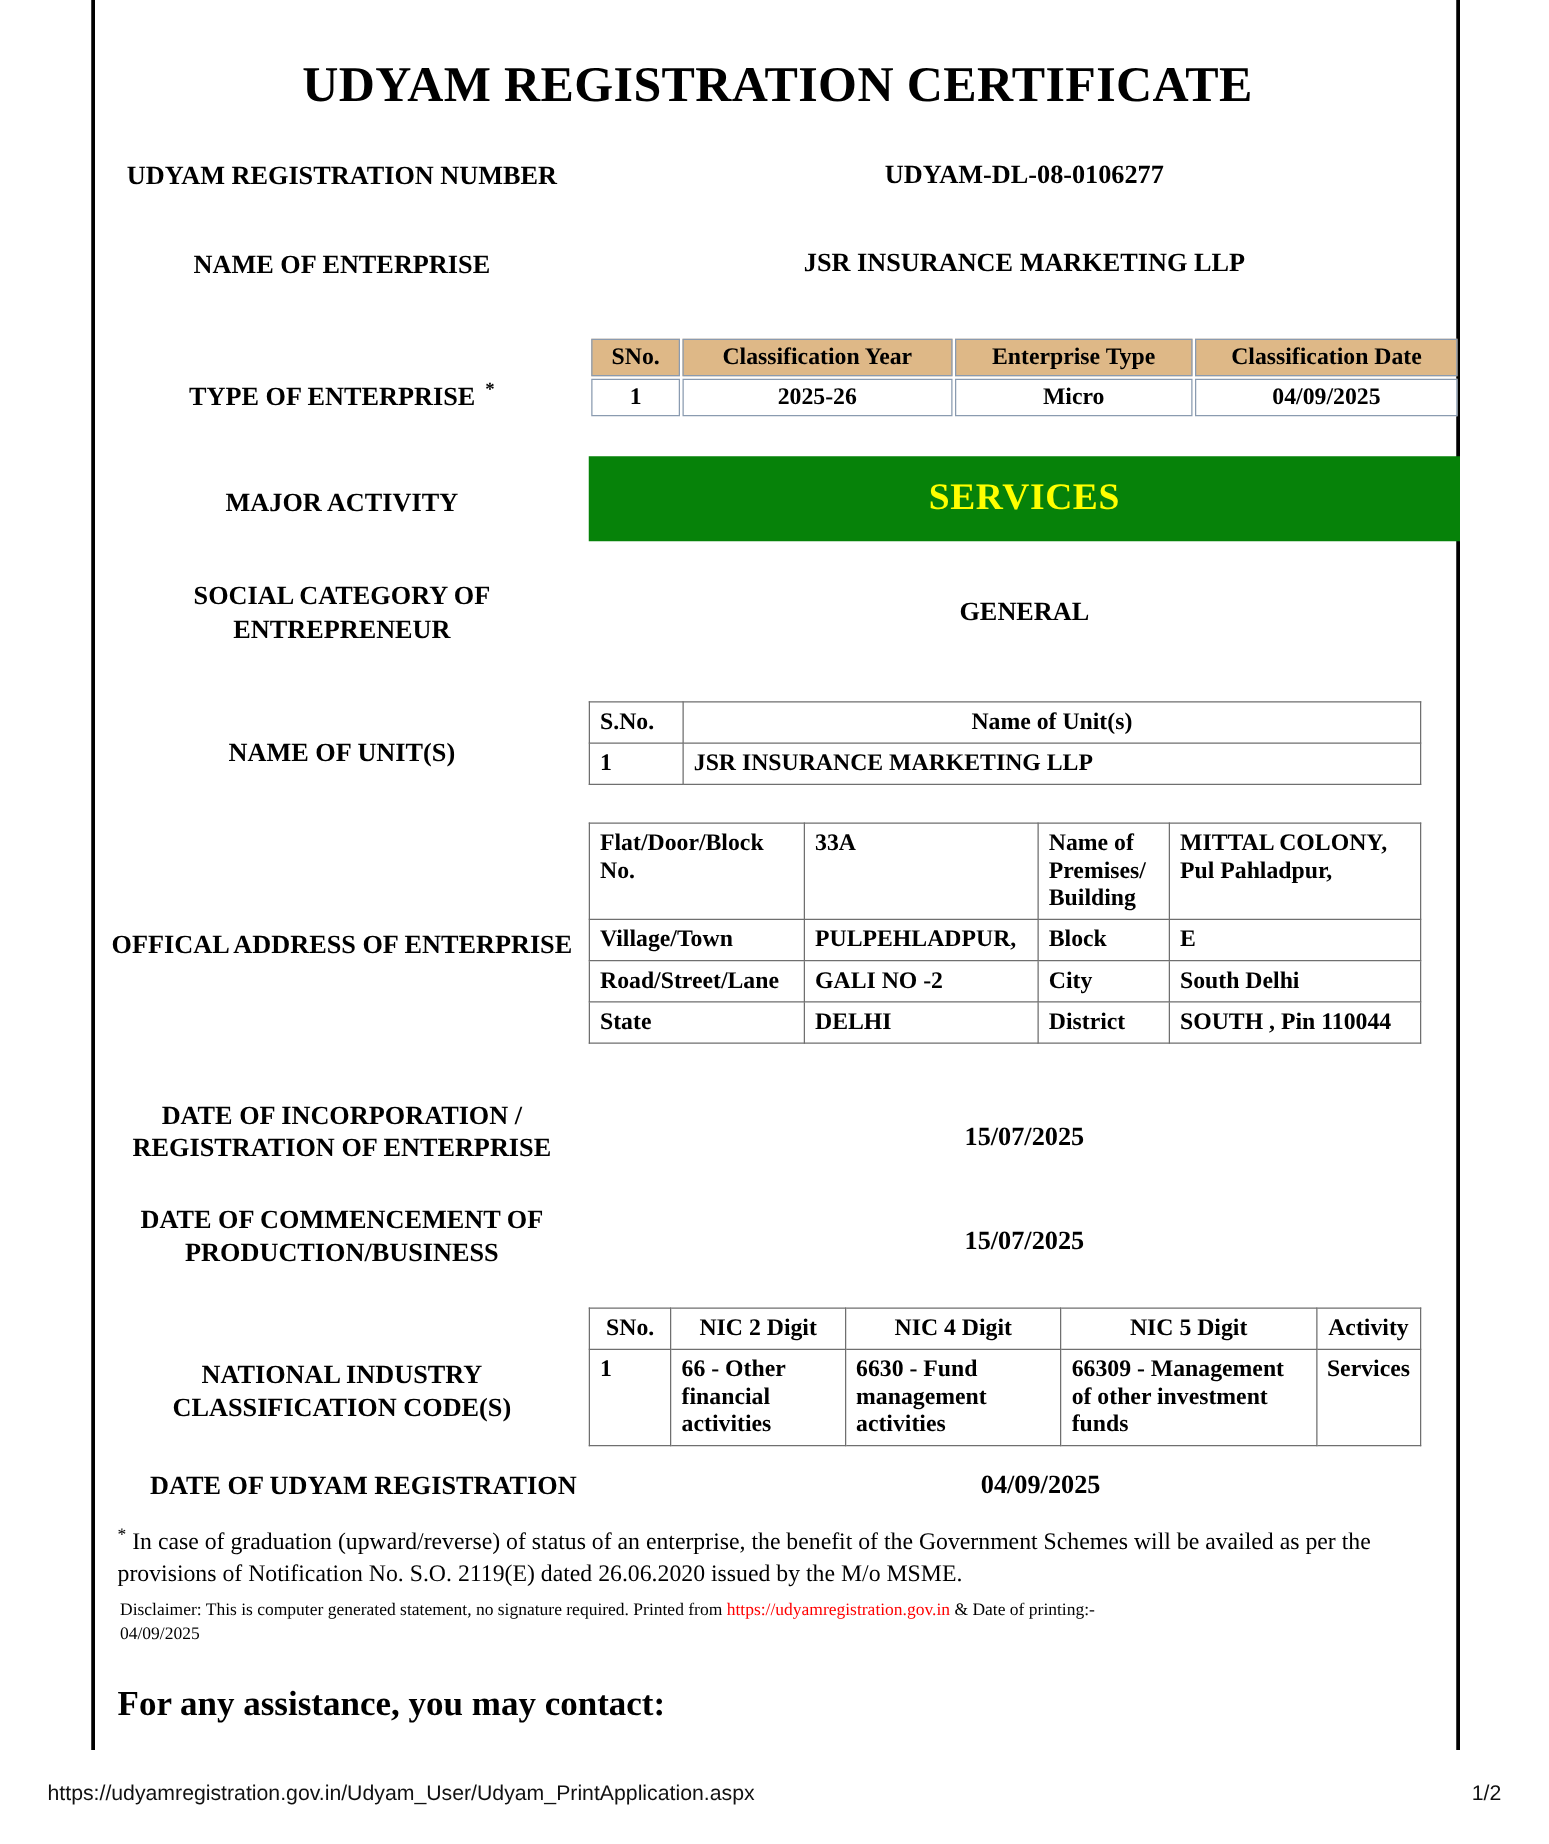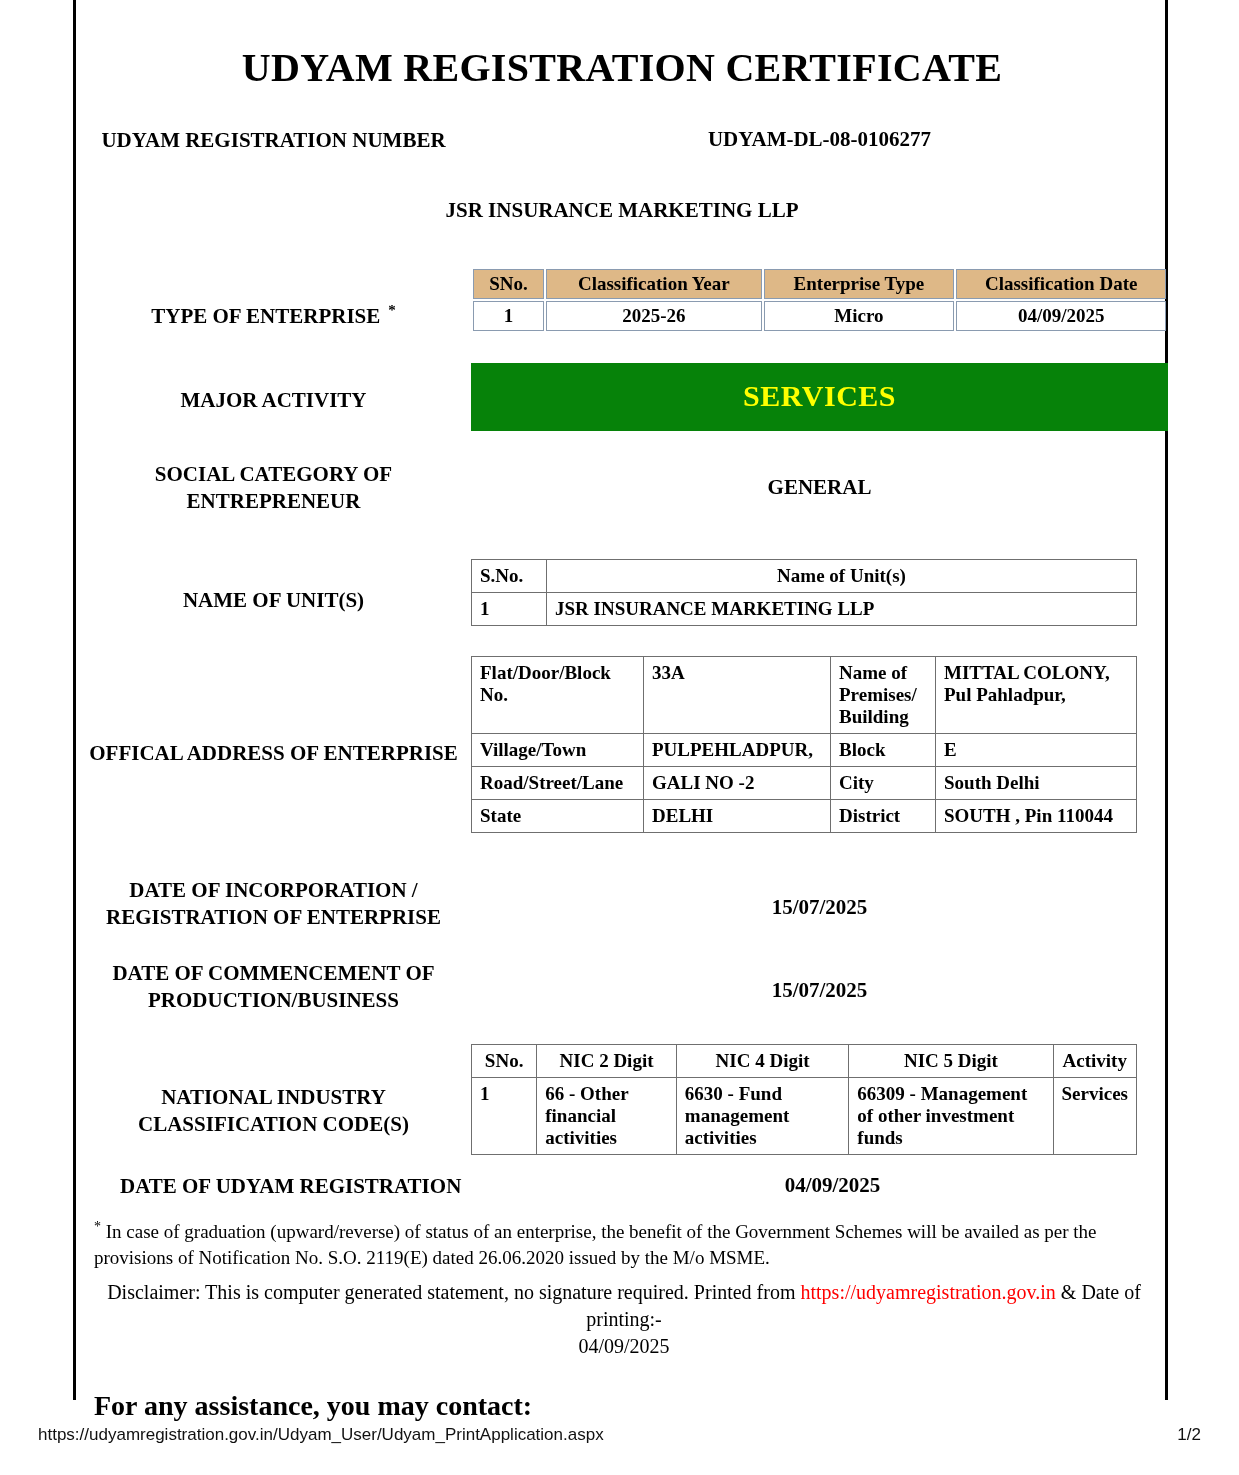--- a/index.html
+++ b/index.html
@@ -128,23 +128,23 @@
     font-weight: normal;
     line-height: 1.35;
     padding: 0 14px 0 18px;
     text-align: left;
   }
   .footnote .star {
     font-size: 14px;
     vertical-align: super;
   }
   .disclaimer {
-    font-size: 20px;
+    font-size: 14px;
     line-height: 1.35;
-    text-align: center;
+    text-align: left;
     padding: 8px 16px 0 20px;
   }
   .disclaimer .url { color: #ff0000; }
 
   .assistance {
     font-size: 28px;
     font-weight: bold;
     padding: 30px 0 0 18px;
   }
 
@@ -179,20 +179,21 @@
   <div class="spacer-md"></div>
 
   <div class="row">
     <div class="label-col">UDYAM REGISTRATION NUMBER</div>
     <div class="value-col value-center">UDYAM-DL-08-0106277</div>
   </div>
 
   <div class="spacer-lg"></div>
 
   <div class="row">
+    <div class="label-col">NAME OF ENTERPRISE</div>
     <div class="value-col value-center">JSR INSURANCE MARKETING LLP</div>
   </div>
 
   <div class="spacer-lg"></div>
 
   <div class="row">
     <div class="label-col" style="padding-top:34px;">
       <span>TYPE OF ENTERPRISE</span><span class="sup-star">*</span>
     </div>
     <div class="value-col">

